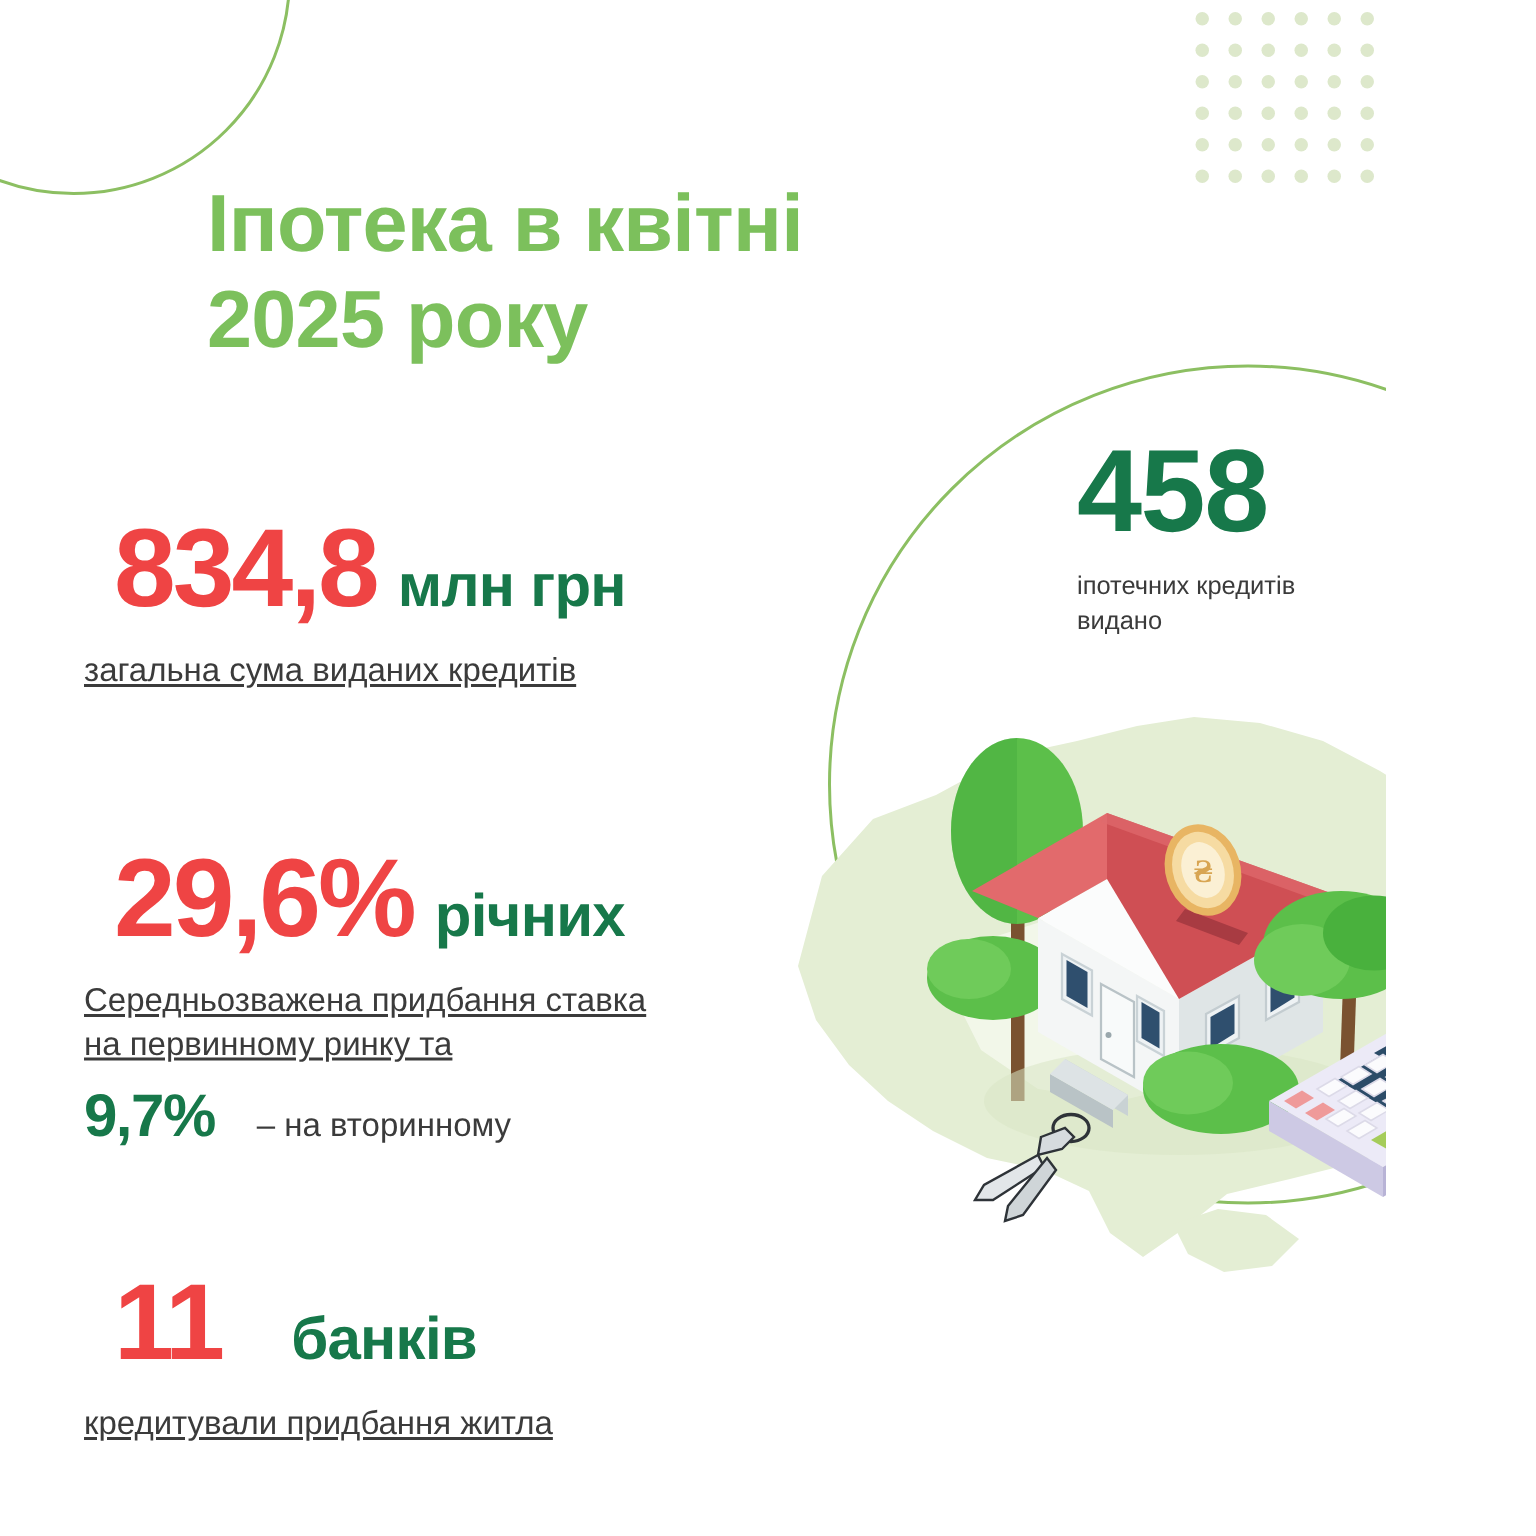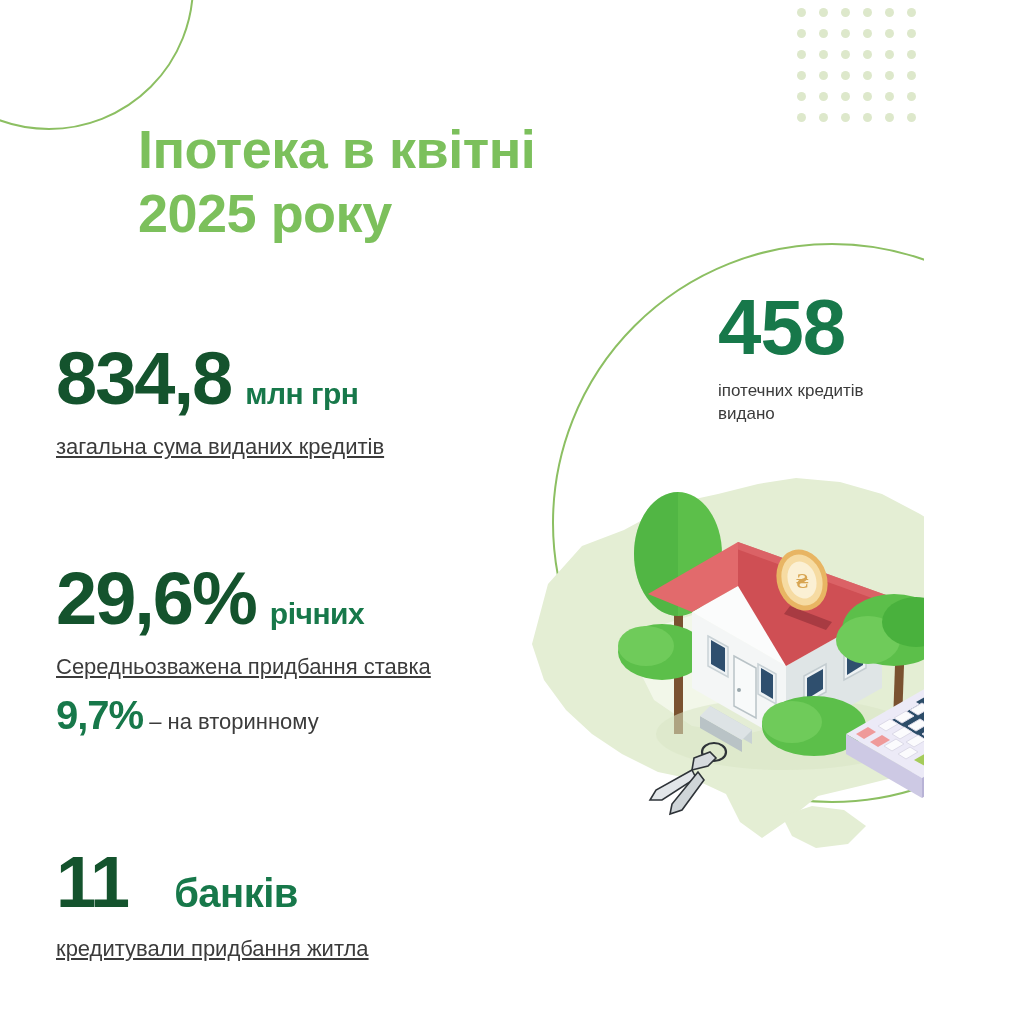--- a/index.html
+++ b/index.html
@@ -73,46 +73,47 @@
   .stat { position: absolute; left: 56px; width: 470px; }
   .stat .row {
     display: flex;
     align-items: baseline;
     gap: 14px;
     white-space: nowrap;
   }
   .stat .num {
     font-size: 74px;
     font-weight: 800;
-    color: #14532d;
+    color: #ef4444;
     letter-spacing: -2px;
     line-height: 1;
+    margin-left: 20px;
   }
   .stat .unit {
-    font-size: 30px;
+    font-size: 40px;
     font-weight: 800;
     color: #17784a;
     letter-spacing: -0.5px;
   }
   .stat .cap {
     margin-top: 16px;
     font-size: 22px;
     line-height: 1.32;
     color: #3b3b3b;
     white-space: normal;
     text-decoration: underline;
   }
   #stat-amount { top: 342px; }
   #stat-rate   { top: 562px; }
   #stat-banks  { top: 846px; }
 
   .rate-second {
     display: flex;
     align-items: baseline;
-    gap: 6px;
+    gap: 28px;
     margin-top: 12px;
     white-space: nowrap;
   }
   .rate-second .v {
     font-size: 40px;
     font-weight: 800;
     color: #17784a;
     letter-spacing: -1px;
   }
   .rate-second .t {
@@ -215,20 +216,21 @@
     <div class="cap">загальна сума виданих кредитів</div>
   </div>
 
   <div class="stat" id="stat-rate">
     <div class="row">
       <span class="num">29,6%</span>
       <span class="unit">річних</span>
     </div>
     <div class="cap">
       <div>Середньозважена придбання ставка</div>
+      <div>на первинному ринку та</div>
     </div>
     <div class="rate-second">
       <span class="v">9,7%</span>
       <span class="t">– на вторинному</span>
     </div>
   </div>
 
   <div class="stat" id="stat-banks">
     <div class="row">
       <span class="num">11</span>

